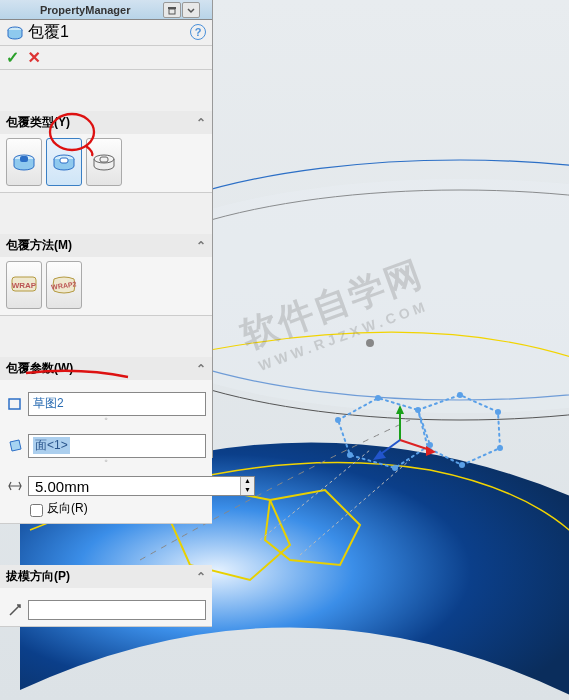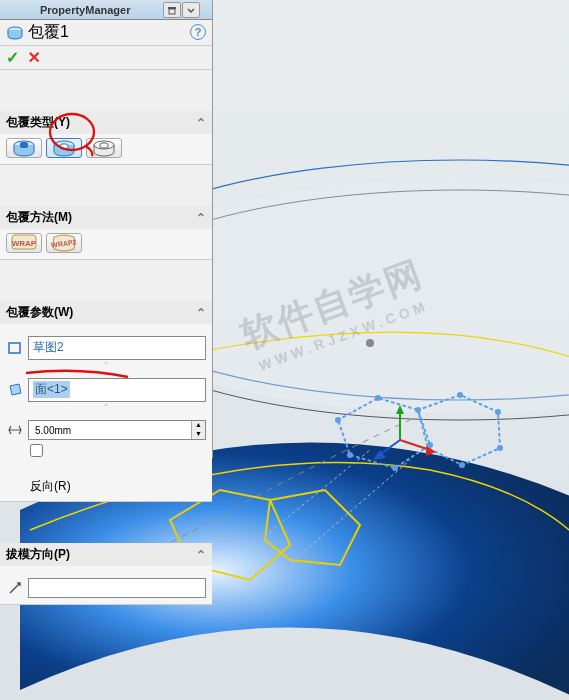--- a/index.html
+++ b/index.html
@@ -85,21 +85,21 @@
   }
   .section-header .chev {
     color: #777;
   }
   .section-body {
     padding: 4px 6px 6px 6px;
     background: #f5f5f5;
   }
   .btn-group { display: flex; gap: 4px; }
   .tool-btn {
-    width: 36px; height: 20px;
+    width: 36px; height: 48px;
     border: 1px solid #aaa; border-radius: 3px;
     background: linear-gradient(#fdfdfd, #e4e4e4);
     display: flex; align-items: center; justify-content: center;
     position: relative;
   }
   .tool-btn.selected { border-color: #3a7fc4; background: linear-gradient(#eaf3fc,#cfe5f7); }
 
   .input-row { display:flex; align-items:center; gap:4px; margin-top:8px; }
   .field-icon { width:18px; height:18px; flex-shrink:0; display:flex; align-items:center; justify-content:center; }
   .text-input {
@@ -113,27 +113,27 @@
     font-size:12px; padding:2px 4px; color:#2a6cb2;
   }
   .select-box.sel { background:#fff; }
   .select-box .selitem {
     background:#accfee; color:#2a558c; display:inline-block; padding:0 2px;
   }
   .spinner {
     flex:1; display:flex; align-items:center;
     border:1px solid #888; background:#fff; height:20px;
   }
-  .spinner input { border:none; flex:1; padding:0 6px; font-size:10px; outline:none; }
+  .spinner input { border:none; flex:1; padding:0 6px; font-size:15px; outline:none; }
   .spinner .spinbtns { display:flex; flex-direction:column; width:14px; border-left:1px solid #aaa; }
   .spinner .spinbtns div { height:9px; font-size:7px; line-height:7px; text-align:center; background:#eee; }
 
   .dot-handle { text-align:center; font-size:10px; color:#999; height:10px; line-height:6px; }
 
-  .checkbox-row { display:flex; align-items:flex-start; gap:21px; font-size:12px; padding:4px 0 0 24px;flex-direction:column; }
+  .checkbox-row { display:flex; align-items:flex-end; gap:4px; font-size:12px; padding:4px 0 0 24px; }
   .checkbox-row input { width:13px; height:13px; }
 
   .red-anno { position:absolute; z-index:12; pointer-events:none; }
 
   .watermark {
     position:absolute; z-index:5;
     left: 240px; top: 280px;
     transform: rotate(-20deg);
     color: rgba(120,120,120,0.28);
     font-size: 36px; font-weight: bold;

